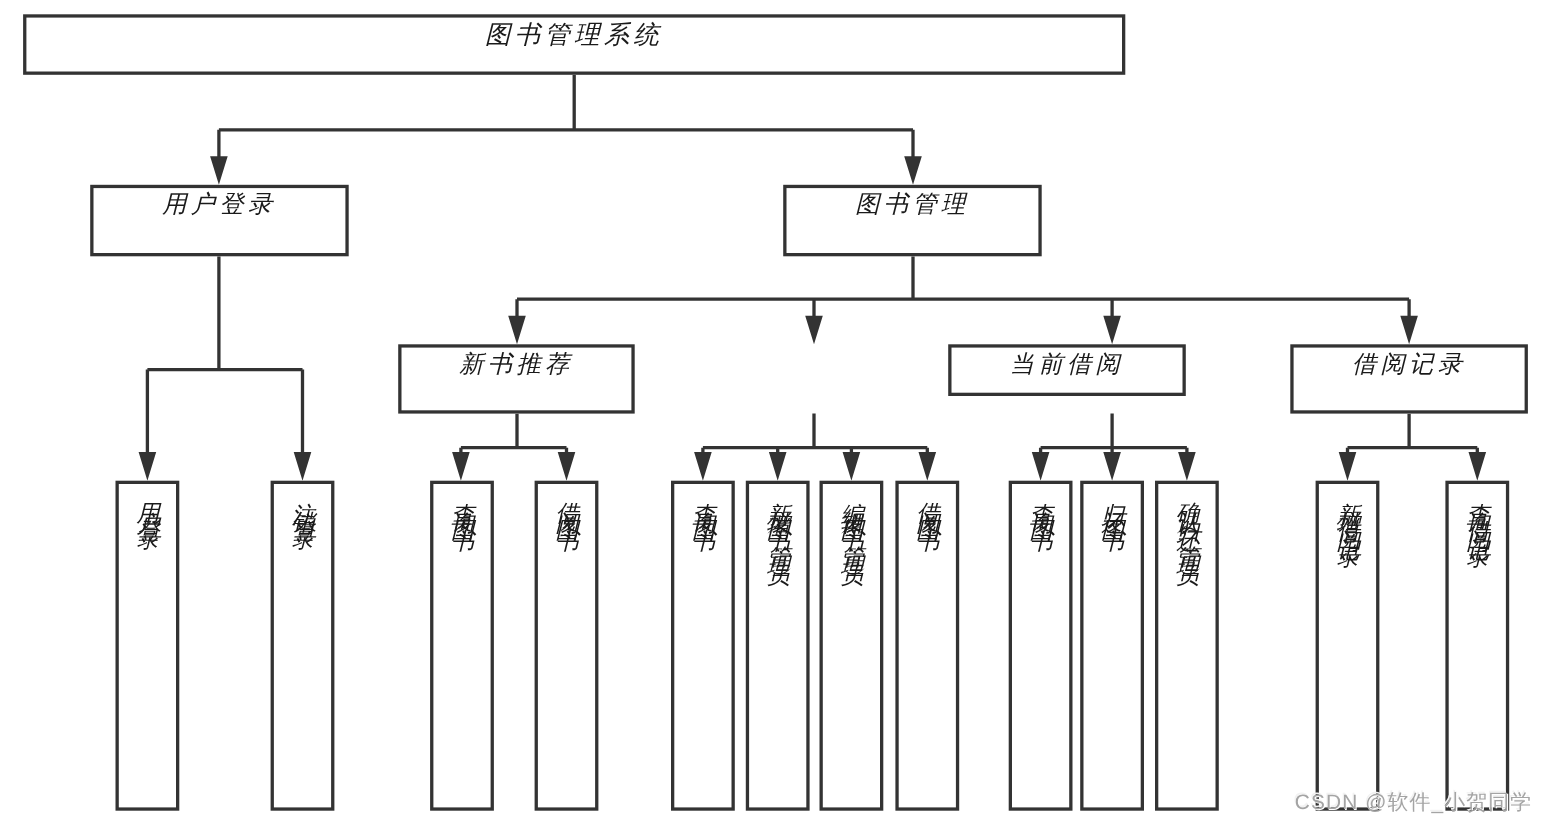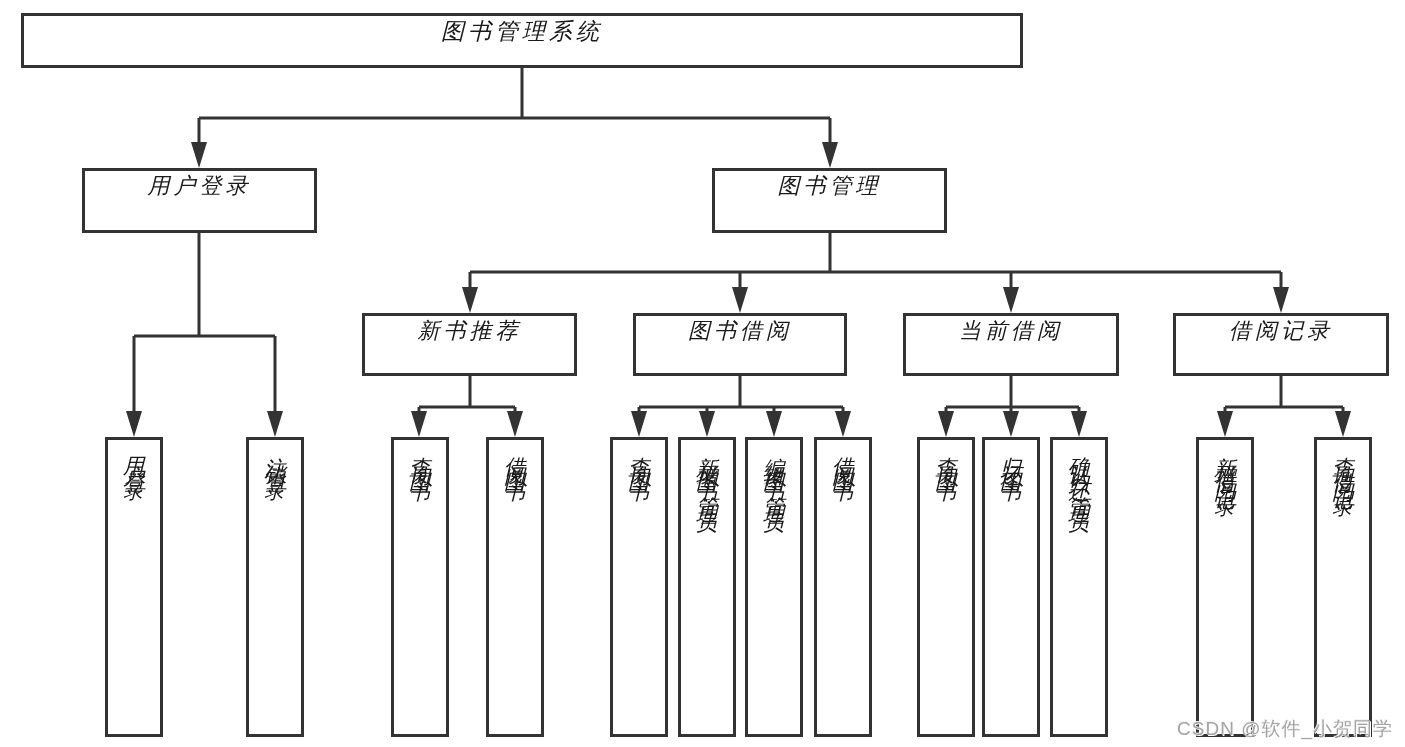--- a/index.html
+++ b/index.html
@@ -69,24 +69,21 @@
   <div class="node h" style="left:82px;top:168px;width:235px;height:65px">
     <span>用户登录</span>
   </div>
   <div class="node h" style="left:362px;top:313px;width:215px;height:63px">
     <span>新书推荐</span>
   </div>
 
   <div class="node h" style="left:712px;top:168px;width:235px;height:65px">
     <span>图书管理</span>
   </div>
-  <div class="node h" style="left:633px;top:313px;width:214px;height:63px">
-    <span>图书借阅</span>
-  </div>
-  <div class="node h" style="left:903px;top:313px;width:216px;height:63px">
+  <div class="node h" style="left:862px;top:313px;width:216px;height:47px">
     <span>当前借阅</span>
   </div>
   <div class="node h" style="left:1173px;top:313px;width:216px;height:63px">
     <span>借阅记录</span>
   </div>
 
   <div class="node v" style="left:105px;top:437px;width:58px;height:300px">
     <span>用户登录</span>
   </div>
   <div class="node v" style="left:246px;top:437px;width:58px;height:300px">

